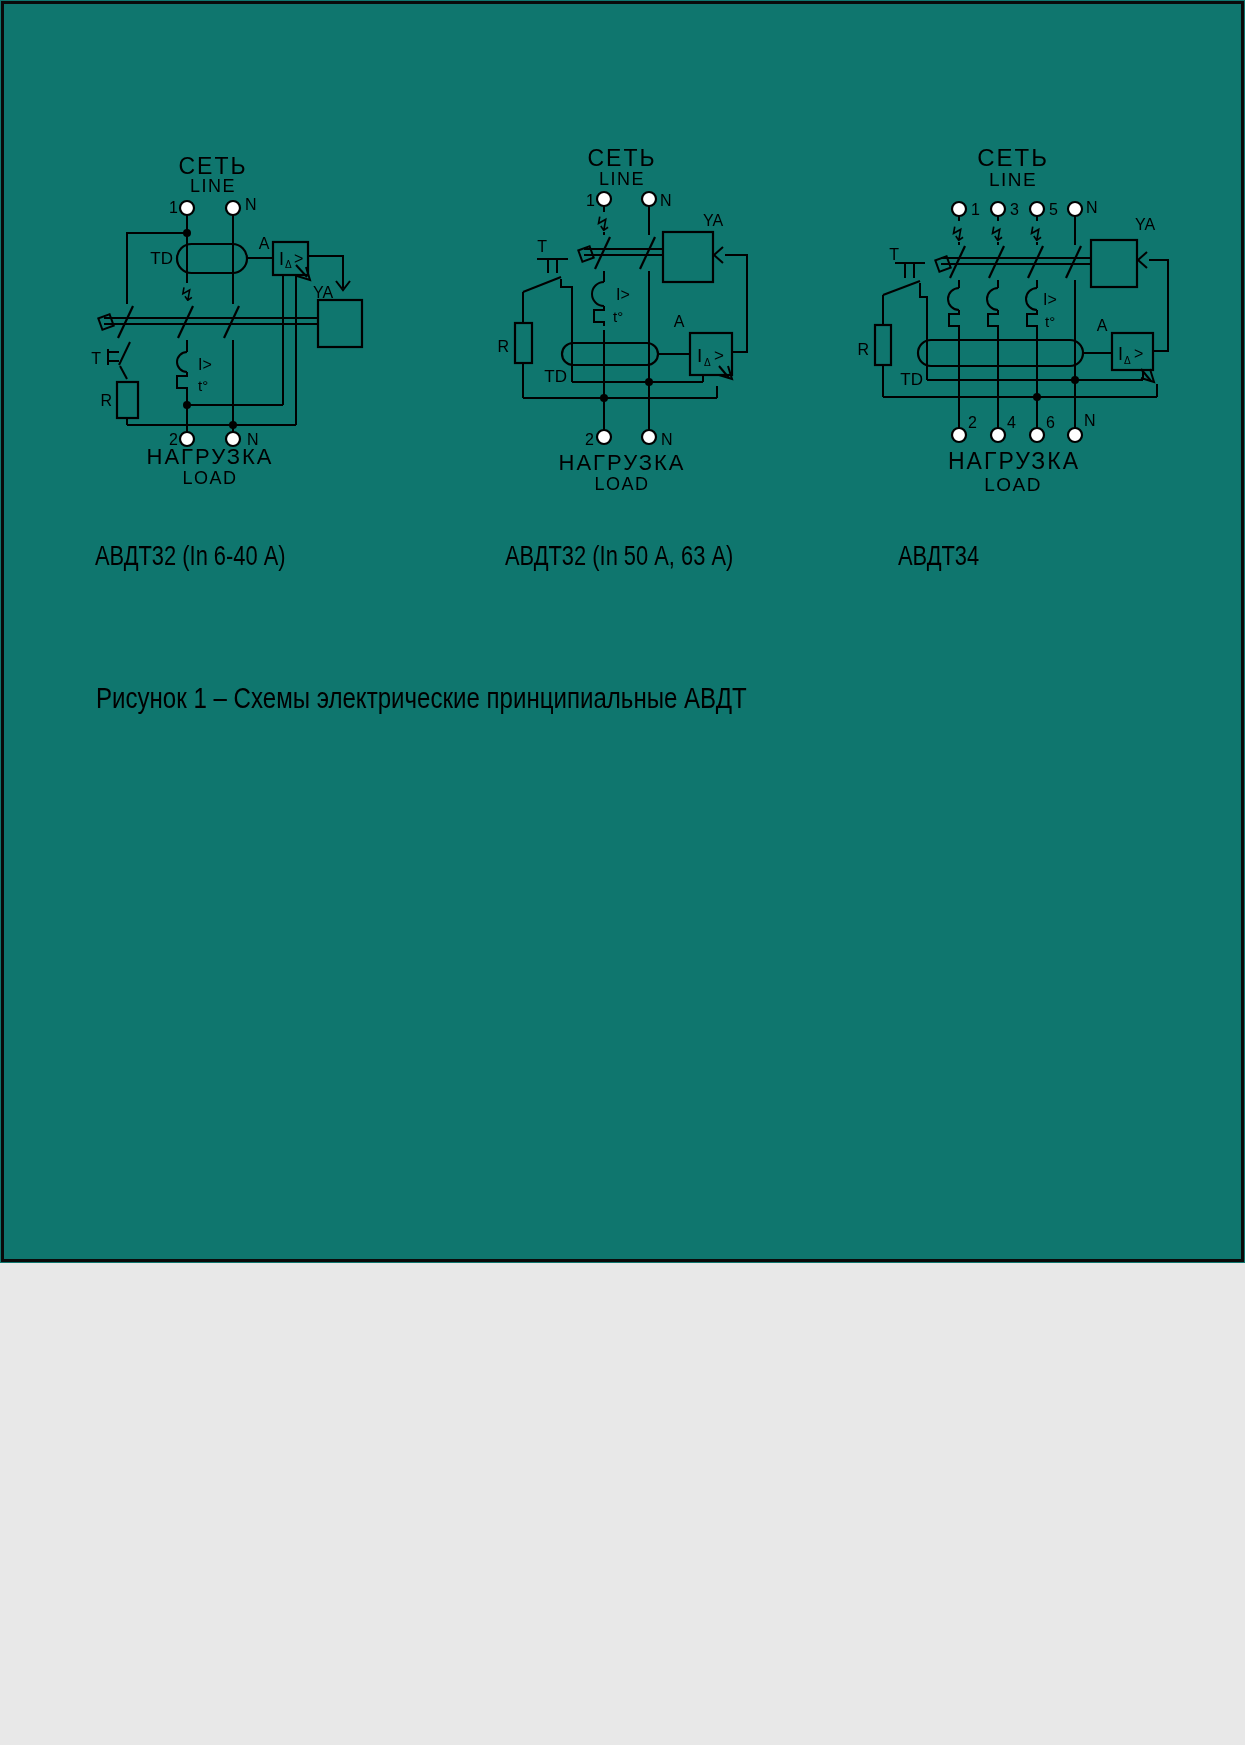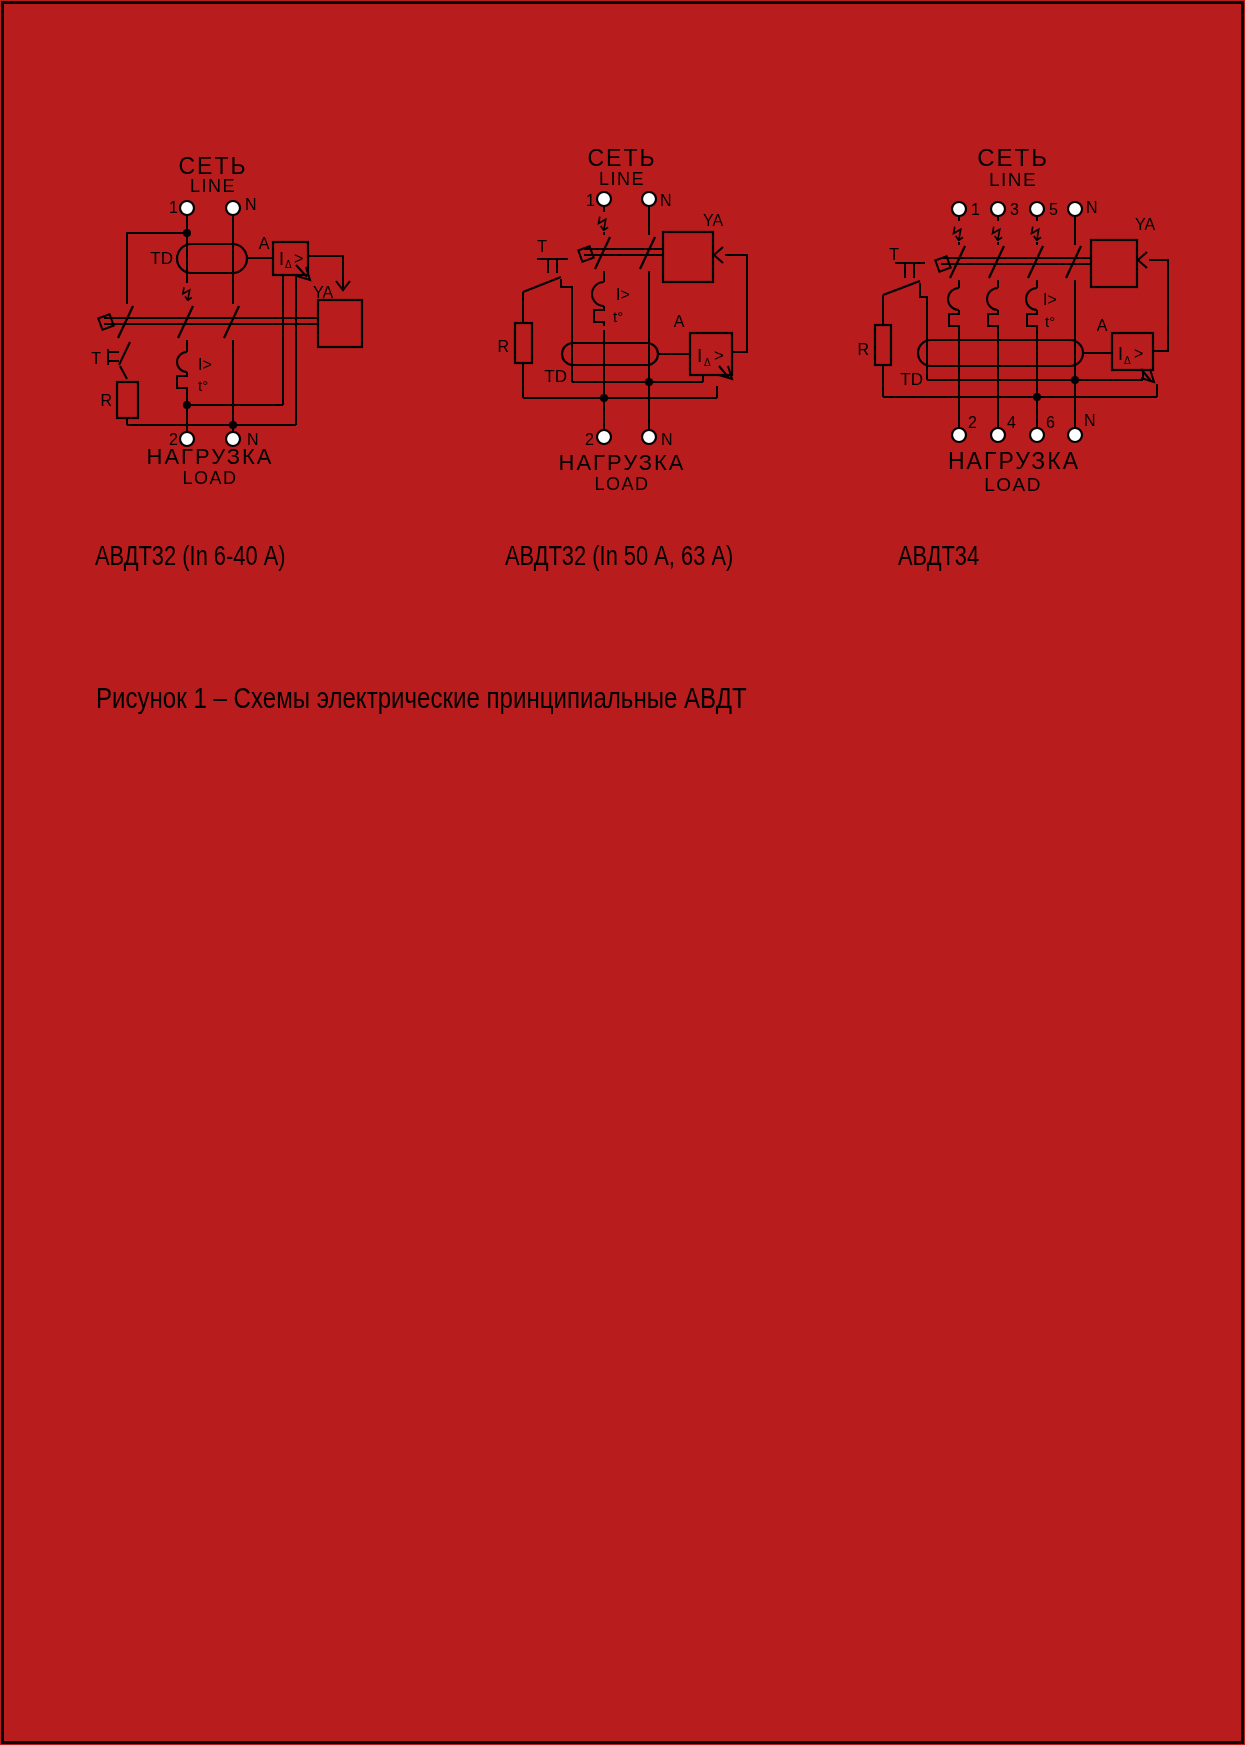--- a/index.html
+++ b/index.html
@@ -1,16 +1,16 @@
 <!DOCTYPE html>
 <html><head>
 <meta charset="utf-8">
 <style>
   html,body{margin:0;padding:0;background:#e8e8e8;}
-  .page{position:relative;width:1245px;height:1745px;background:#b91c1c;overflow:hidden;
+  .page{position:relative;width:1245px;height:1263px;background:#0f766e;overflow:hidden;
         font-family:"Liberation Sans",sans-serif;color:#000;}
   .frame{position:absolute;inset:1px;border:3px solid #0a0a0a;pointer-events:none;}
   .diag{position:absolute;}
   .title{position:absolute;font-size:27px;font-weight:400;transform:scaleX(.81);
          transform-origin:0 0;white-space:nowrap;letter-spacing:0;}
   .caption{position:absolute;font-size:29px;transform:scaleX(.83);
            transform-origin:0 0;white-space:nowrap;}
   svg .w{stroke:#000;stroke-width:2;fill:none;stroke-linecap:butt;}
   svg .w2{stroke:#000;stroke-width:2.2;fill:none;}
   svg .box{stroke:#000;stroke-width:2.2;fill:none;}

